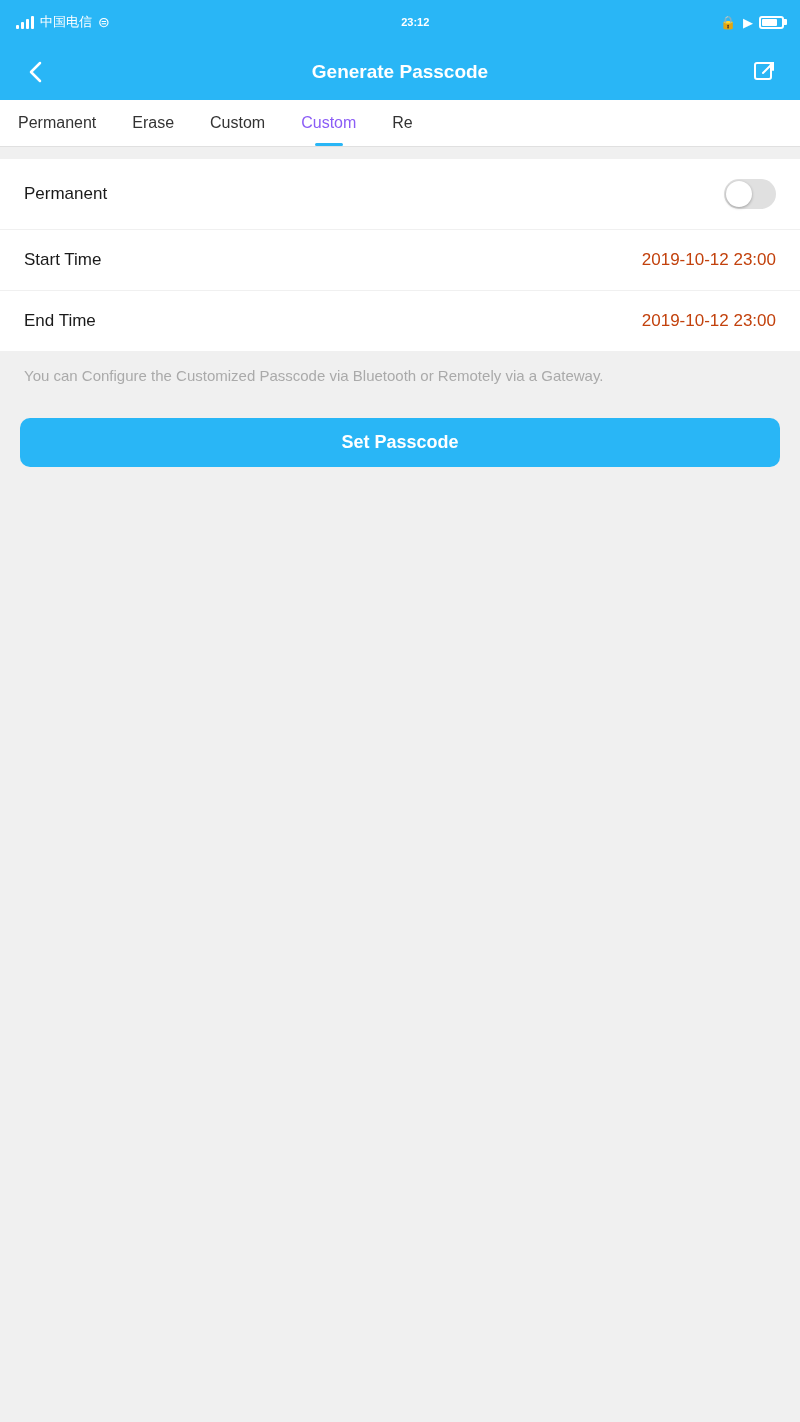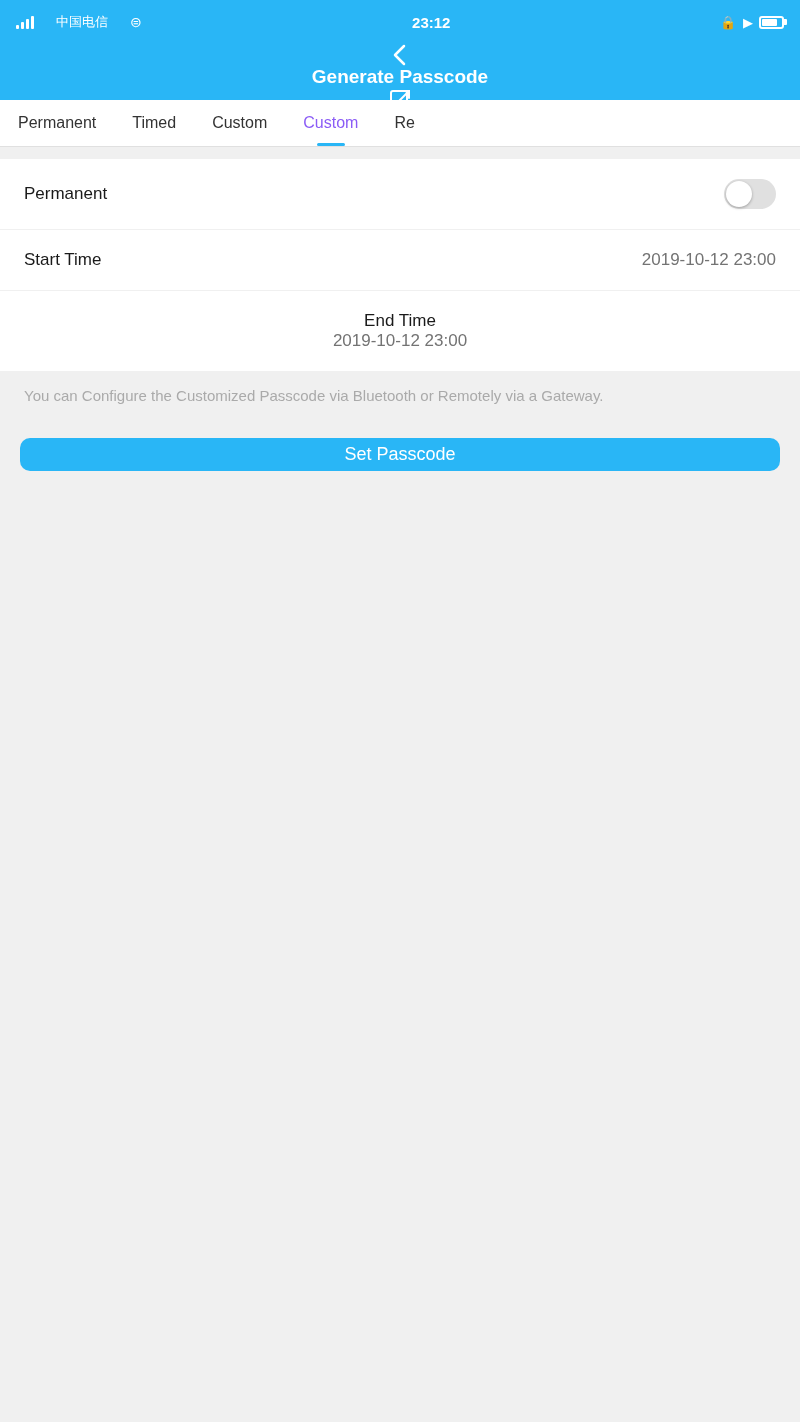--- a/index.html
+++ b/index.html
@@ -21,39 +21,39 @@
       align-items: center;
       justify-content: space-between;
       padding: 0 16px;
       color: white;
       font-size: 15px;
       font-weight: 500;
     }
     .status-left {
       display: flex;
       align-items: center;
-      gap: 22px;
+      gap: 6px;
       font-size: 13px;
     }
     .signal-bars {
       display: flex;
       align-items: flex-end;
       gap: 2px;
       height: 14px;
     }
     .signal-bar {
       background: white;
       width: 3px;
       border-radius: 1px;
     }
     .wifi-icon {
       font-size: 14px;
     }
     .status-time {
-      font-size: 15px;
+      font-size: 11px;
       font-weight: 600;
     }
     .status-right {
       display: flex;
       align-items: center;
       gap: 6px;
       font-size: 13px;
     }
     .battery-icon {
       width: 25px;
@@ -84,21 +84,20 @@
     }
 
     
     .nav-bar {
       background: #29b6f6;
       height: 56px;
       display: flex;
       align-items: center;
       justify-content: space-between;
       padding: 0 16px;
-      flex-direction: column;
     }
     .nav-back {
       color: white;
       font-size: 24px;
       cursor: pointer;
       width: 40px;
       height: 40px;
       display: flex;
       align-items: center;
       justify-content: center;
@@ -169,30 +168,29 @@
 
     .card-row {
       display: flex;
       align-items: center;
       justify-content: space-between;
       padding: 20px 24px;
       border-bottom: 1px solid #f0f0f0;
     }
     .card-row:last-child {
       border-bottom: none;
-      flex-direction: column;
     }
 
     .row-label {
       font-size: 17px;
       color: #1a1a1a;
     }
     .row-value {
       font-size: 17px;
-      color: #737373;
+      color: #c2410c;
     }
 
     
     .toggle {
       width: 52px;
       height: 30px;
       background: #e0e0e0;
       border-radius: 15px;
       position: relative;
       cursor: pointer;
@@ -217,24 +215,24 @@
       color: #aaa;
       line-height: 1.5;
     }
 
     
     .set-passcode-btn {
       margin: 16px 20px;
       background: #29b6f6;
       color: white;
       font-size: 18px;
-      font-weight: 400;
+      font-weight: 700;
       border: none;
       border-radius: 10px;
-      padding: 6px;
+      padding: 14px;
       width: calc(100% - 40px);
       cursor: pointer;
       display: block;
       text-align: center;
     }
   </style>
 </head>
 <body>
 
 <div class="status-bar">
@@ -269,21 +267,21 @@
     <svg width="24" height="24" viewBox="0 0 24 24" fill="none">
       <rect x="3" y="3" width="16" height="16" rx="2" stroke="white" stroke-width="2"></rect>
       <path d="M14 3h7v7" stroke="white" stroke-width="2" stroke-linecap="round"></path>
       <path d="M11 13L21 3" stroke="white" stroke-width="2" stroke-linecap="round"></path>
     </svg>
   </div>
 </div>
 
 <div class="tab-bar">
   <div class="tab-item">Permanent</div>
-  <div class="tab-item">Timed</div>
+  <div class="tab-item">Erase</div>
   <div class="tab-item">Custom</div>
   <div class="tab-item active">Custom</div>
   <div class="tab-item">Re</div>
 </div>
 
 <div class="main-content">
 
   <div class="card">
 
     <div class="card-row">

